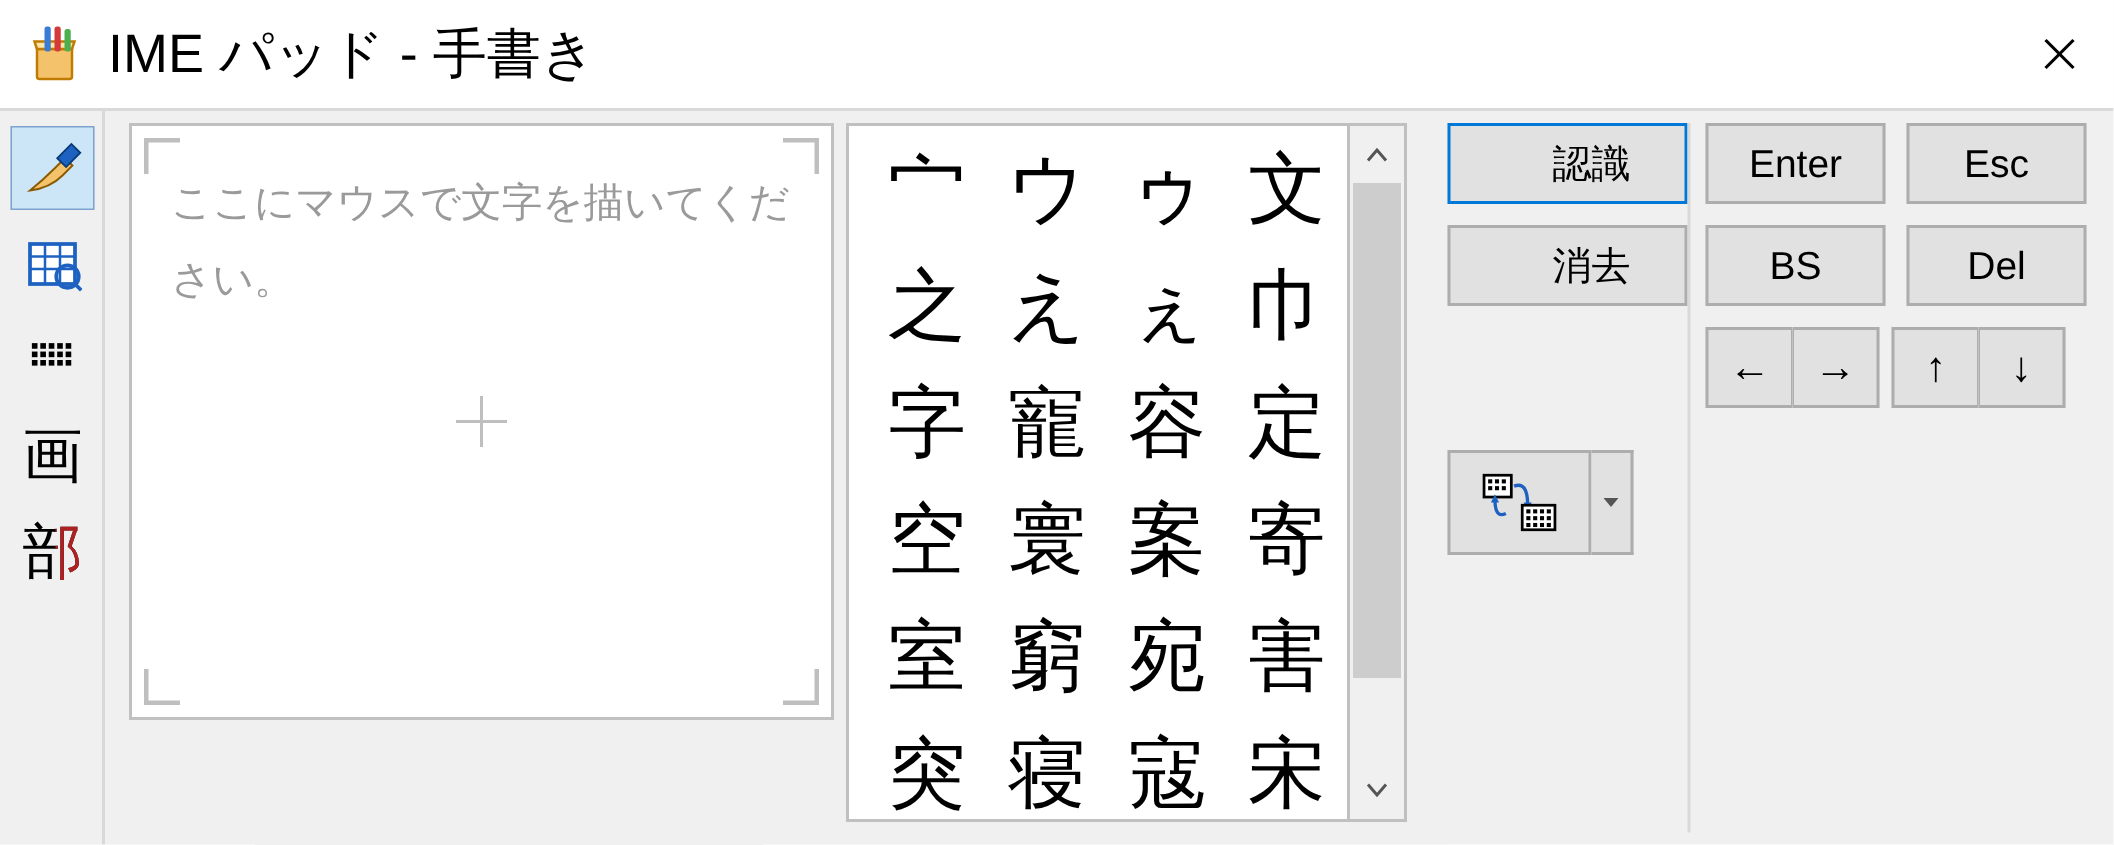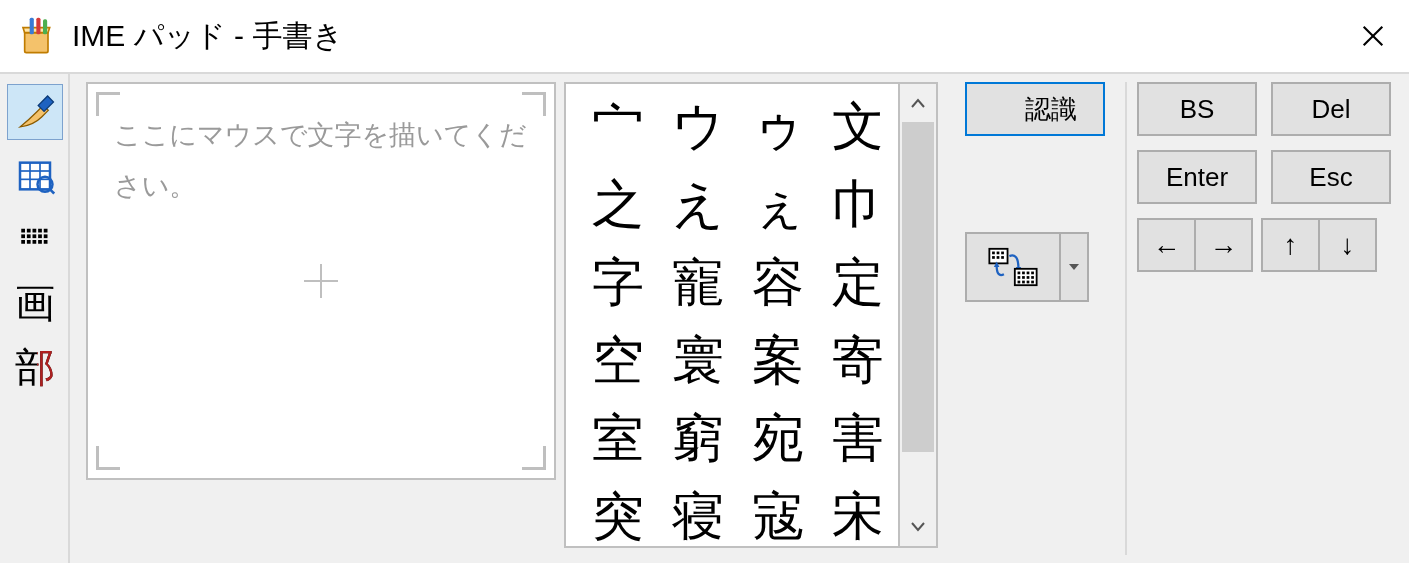--- a/index.html
+++ b/index.html
@@ -19,21 +19,21 @@
     align-items: center;
     padding: 0 10px 0 14px;
     background: #fff;
   }
   .titlebar .app-icon {
     width: 48px; height: 48px;
     display: flex; align-items: center; justify-content: center;
     margin-right: 10px;
   }
   .titlebar .title {
-    font-size: 30px;
+    font-size: 36px;
     color: #000;
   }
   .titlebar .spacer { flex: 1; }
   .titlebar .close-btn {
     width: 52px; height: 52px;
     display: flex; align-items: center; justify-content: center;
     cursor: default;
   }
   .titlebar .close-btn svg { width: 28px; height: 28px; }
 
@@ -225,21 +225,21 @@
     align-items: center;
     justify-content: center;
     cursor: default;
     padding: 0 4px;
   }
   .btn.primary {
     border-color: #0078d7;
   }
   .btn.k { width: 120px; }
   .btn.arrow { width: 58px; font-size: 28px; }
-  .btn.act { width: 140px; padding-left: 36px; }
+  .btn.act { width: 160px; padding-left: 36px; }
 
   .layout-btn-wrap {
     display: flex;
     margin-top: 82px;
   }
   .layout-btn {
     width: 96px; height: 70px;
     background: #e1e1e1;
     border: 2px solid #adadad;
     display: flex; align-items: center; justify-content: center;
@@ -397,20 +397,21 @@
         </div>
       </div>
     </div>
 
   </div>
 
   <div class="controls">
 
     <div class="action-col">
       <div class="btn act primary">認識</div>
+      <div class="btn act">消去</div>
 
       <div class="layout-btn-wrap">
         <div class="layout-btn">
           <svg viewBox="0 0 60 44" width="56" height="40">
             <rect x="4" y="2" width="20" height="16" fill="#fff" stroke="#000" stroke-width="2"></rect>
             <rect x="7" y="5" width="3" height="3" fill="#000"></rect>
               <rect x="12" y="5" width="3" height="3" fill="#000"></rect>
               <rect x="17" y="5" width="3" height="3" fill="#000"></rect>
             <rect x="7" y="10" width="3" height="3" fill="#000"></rect>
               <rect x="12" y="10" width="3" height="3" fill="#000"></rect>
@@ -439,26 +440,26 @@
               <polygon points="0,0 10,0 5,6" fill="#555"></polygon>
             </svg>
         </div>
       </div>
     </div>
 
     <div class="col-sep"></div>
 
     <div class="keys-col">
       <div class="key-row">
+        <div class="btn k">Enter</div>
+        <div class="btn k">Esc</div>
+      </div>
+      <div class="key-row">
         <div class="btn k">BS</div>
         <div class="btn k">Del</div>
-      </div>
-      <div class="key-row">
-        <div class="btn k">Enter</div>
-        <div class="btn k">Esc</div>
       </div>
       <div class="arrow-row">
         <div class="arrow-group">
           <div class="btn arrow" style="border-right-width:1px;">←</div>
           <div class="btn arrow" style="border-left-width:1px;">→</div>
         </div>
         <div class="arrow-group">
           <div class="btn arrow" style="border-right-width:1px;">↑</div>
           <div class="btn arrow" style="border-left-width:1px;">↓</div>
         </div>

